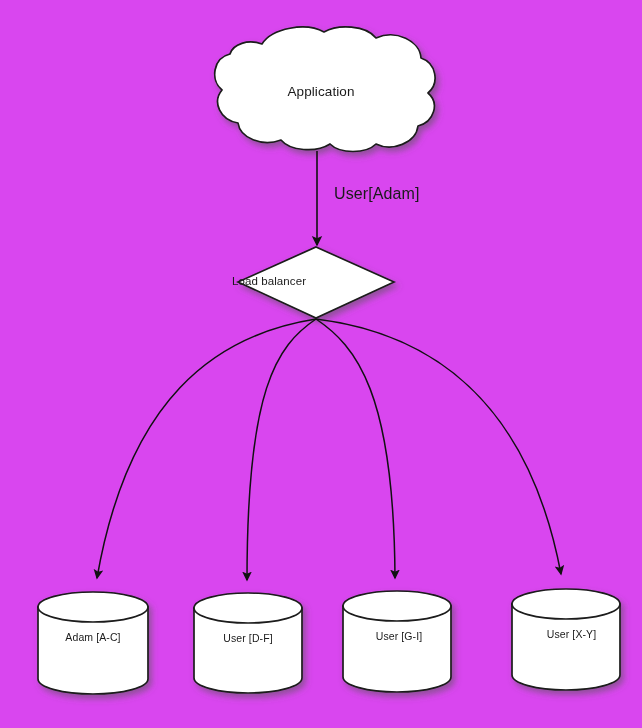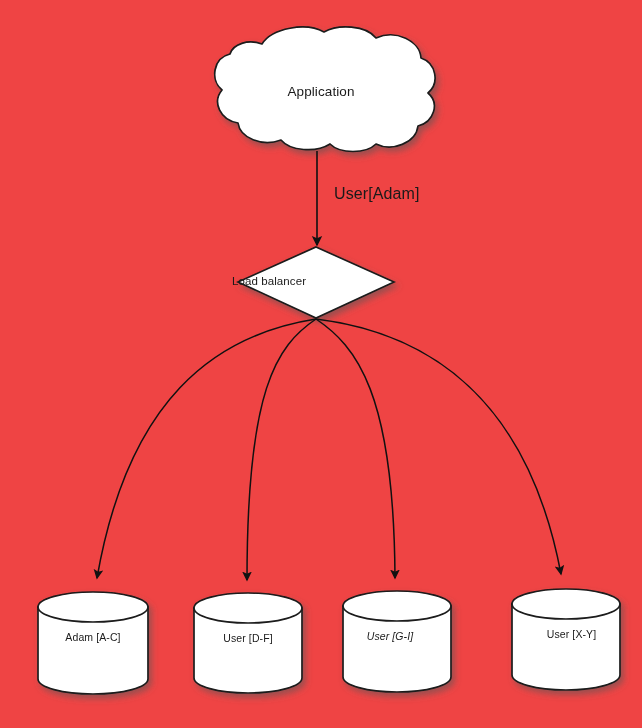--- a/index.html
+++ b/index.html
@@ -10,21 +10,21 @@
   body {
     width: 642px;
     height: 728px;
     font-family: "Liberation Sans", sans-serif;
     -webkit-font-smoothing: antialiased;
   }
   #canvas {
     position: relative;
     width: 642px;
     height: 728px;
-    background: #ef4444;
+    background: #d946ef;
     overflow: hidden;
   }
   #diagram-svg {
     position: absolute;
     left: 0;
     top: 0;
     width: 642px;
     height: 728px;
   }
   .node-label {
@@ -141,17 +141,17 @@
   <div class="node-label label-application">Application</div>
 
   <div class="node-label label-edge">User[Adam]</div>
 
   <div class="node-label label-loadbalancer">Load balancer</div>
 
   <div class="node-label label-db" style="left:38px; width:110px;">Adam [A-C]</div>
 
   <div class="node-label label-db" style="left:194px; width:108px; top:632px;">User [D-F]</div>
 
-  <div class="node-label label-db" style="left:334px; width:112px; top:630px;font-style:italic;">User [G-I]</div>
+  <div class="node-label label-db" style="left:343px; width:112px; top:630px;">User [G-I]</div>
 
   <div class="node-label label-db" style="left:512px; width:119px; top:628px;">User [X-Y]</div>
 
 </div>
 
 </body></html>

